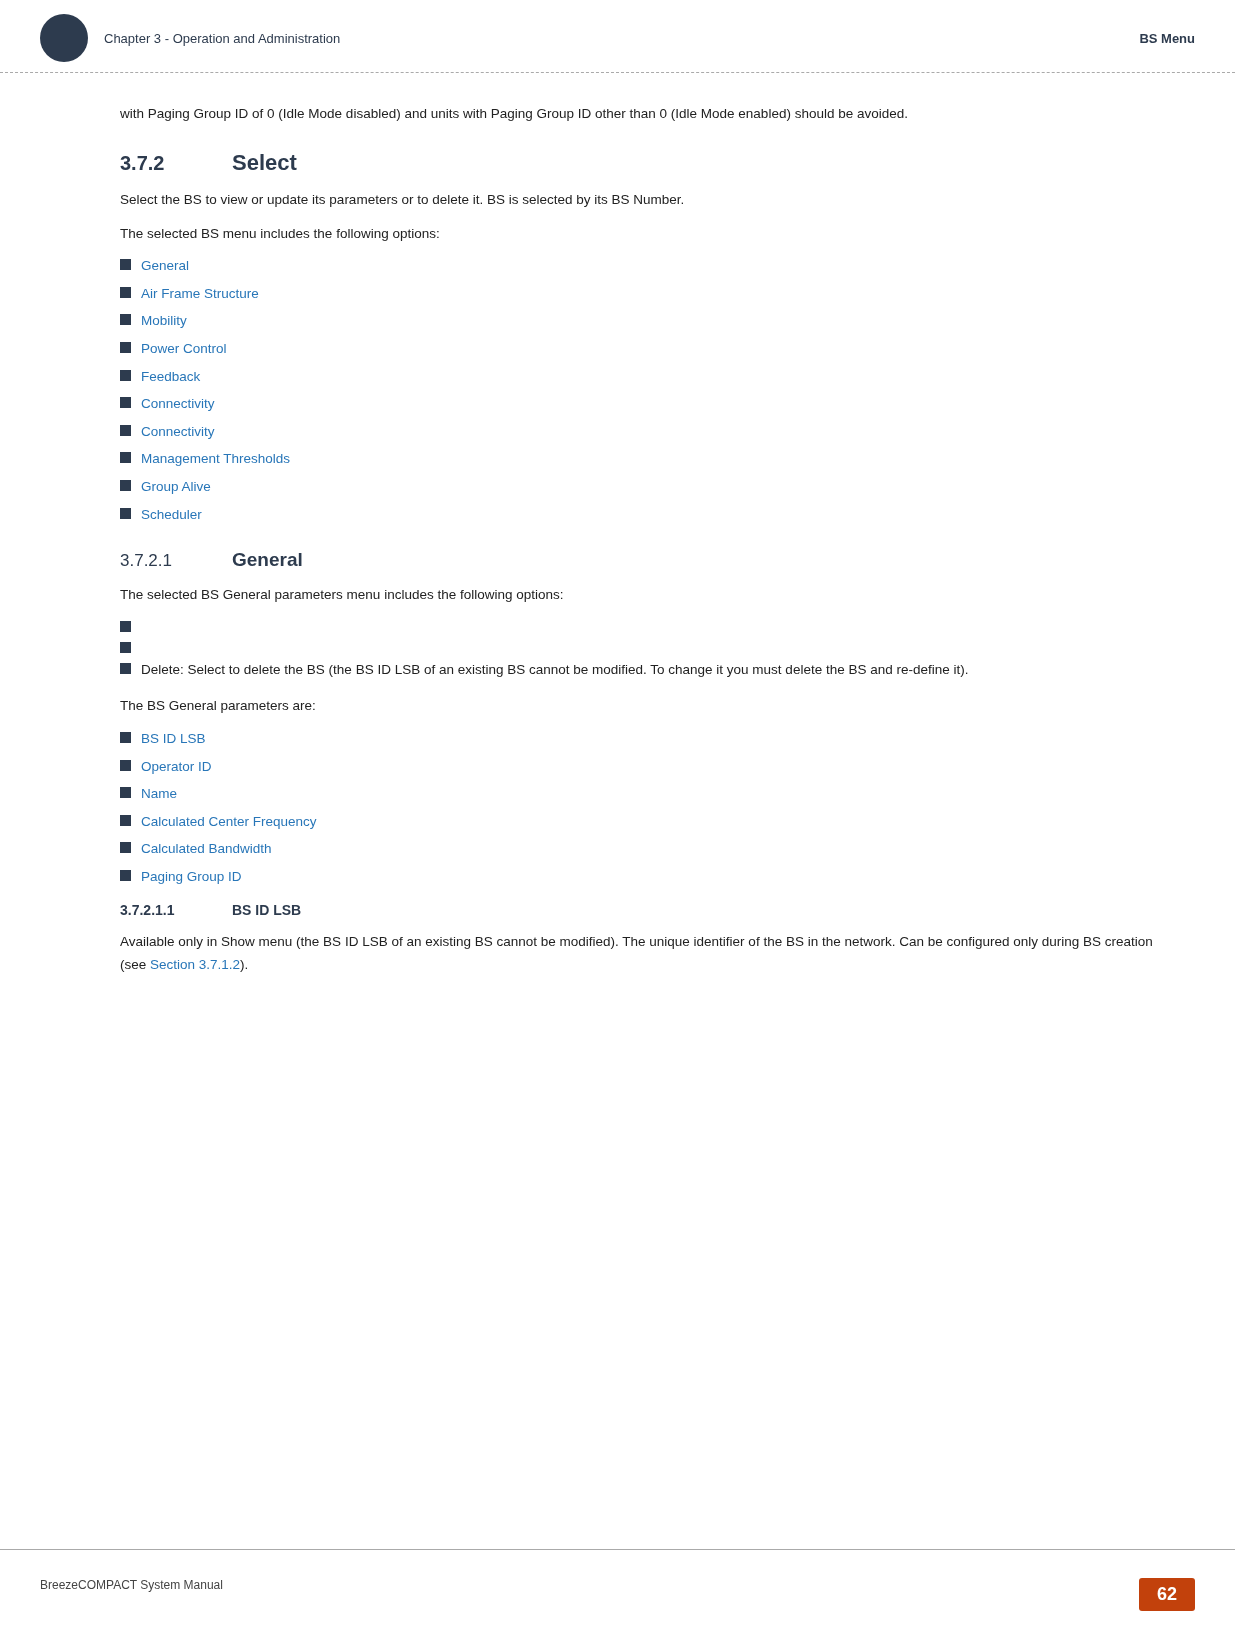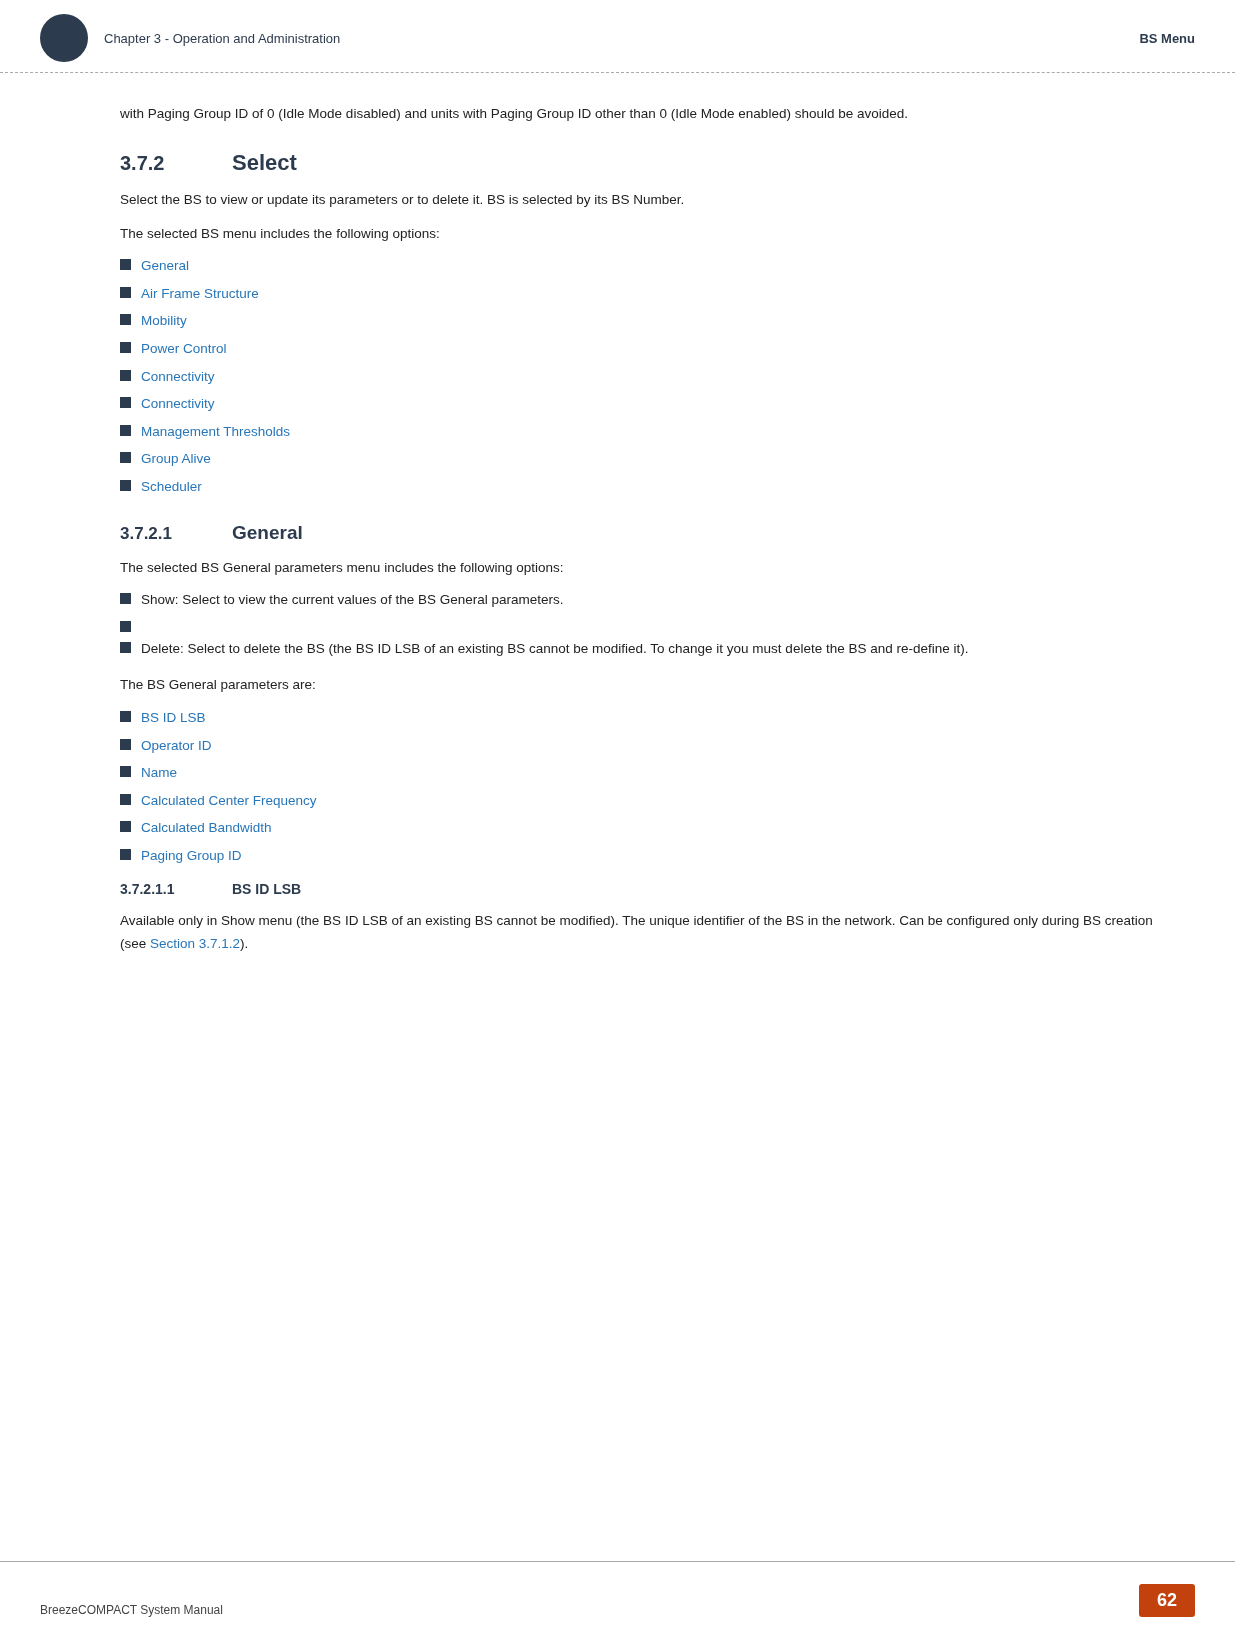--- a/index.html
+++ b/index.html
@@ -73,21 +73,21 @@
       color: #2d3b4e;
       min-width: 80px;
     }
     .section-title {
       font-size: 22px;
       font-weight: 700;
       color: #2d3b4e;
     }
     .subsection-number {
       font-size: 17px;
-      font-weight: 700;
+      font-weight: 400;
       color: #2d3b4e;
       min-width: 80px;
     }
     .subsection-title {
       font-size: 19px;
       font-weight: 700;
       color: #2d3b4e;
     }
     .subsubsection-number {
       font-size: 14px;
@@ -137,23 +137,23 @@
       color: #222;
     }
 
     
     .footer {
       position: absolute;
       bottom: 0;
       left: 0;
       right: 0;
       display: flex;
-      align-items: flex-end;
+      align-items: flex-start;
       justify-content: space-between;
-      padding: 22px 40px;
+      padding: 28px 40px;
       border-top: 1.5px solid #aaa;
     }
     .footer-left {
       font-size: 12px;
       color: #444;
     }
     .footer-right {
       background: #c2410c;
       color: #fff;
       font-size: 18px;
@@ -199,20 +199,24 @@
     <li>
       <div class="bullet-square"></div>
       <a class="bullet-link" href="#">Mobility</a>
     </li>
     <li>
       <div class="bullet-square"></div>
       <a class="bullet-link" href="#">Power Control</a>
     </li>
     <li>
       <div class="bullet-square"></div>
+      <a class="bullet-link" href="#">Feedback</a>
+    </li>
+    <li>
+      <div class="bullet-square"></div>
       <a class="bullet-link" href="#">Connectivity</a>
     </li>
     <li>
       <div class="bullet-square"></div>
       <a class="bullet-link" href="#">Connectivity</a>
     </li>
     <li>
       <div class="bullet-square"></div>
       <a class="bullet-link" href="#">Management Thresholds</a>
     </li>
@@ -228,21 +232,20 @@
 
   <div class="section-heading mt-section">
     <span class="subsection-number">3.7.2.1</span>
     <span class="subsection-title">General</span>
   </div>
   <p class="section-body">The selected BS General parameters menu includes the following options:</p>
 
   <ul class="bullet-list">
     <li>
       <div class="bullet-square"></div>
-      <span class="bullet-text">Show: Select to view the current values of the BS General parameters.</span>
     </li>
     <li>
       <div class="bullet-square"></div>
     </li>
     <li>
       <div class="bullet-square"></div>
       <span class="bullet-text">Delete: Select to delete the BS (the BS ID LSB of an existing BS cannot be modified. To change it you must delete the BS and re-define it).</span>
     </li>
   </ul>
 

